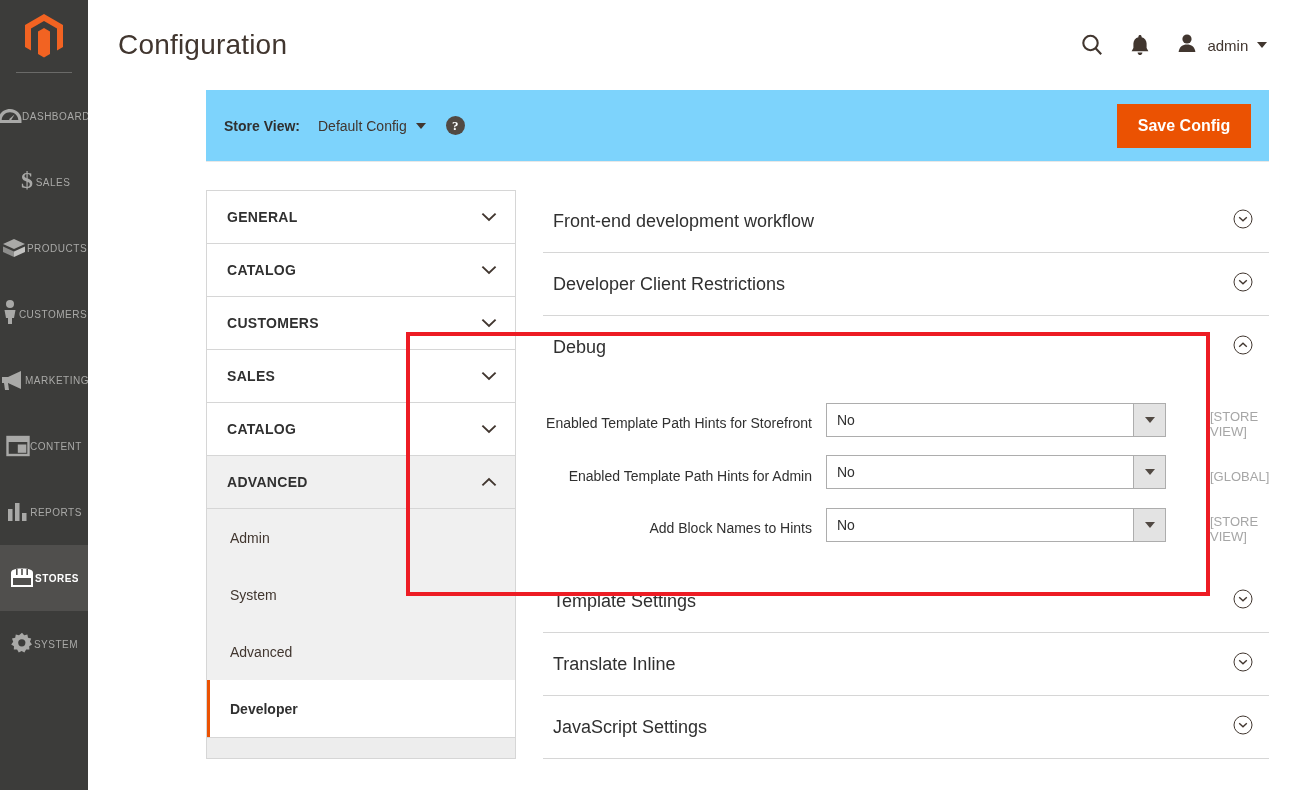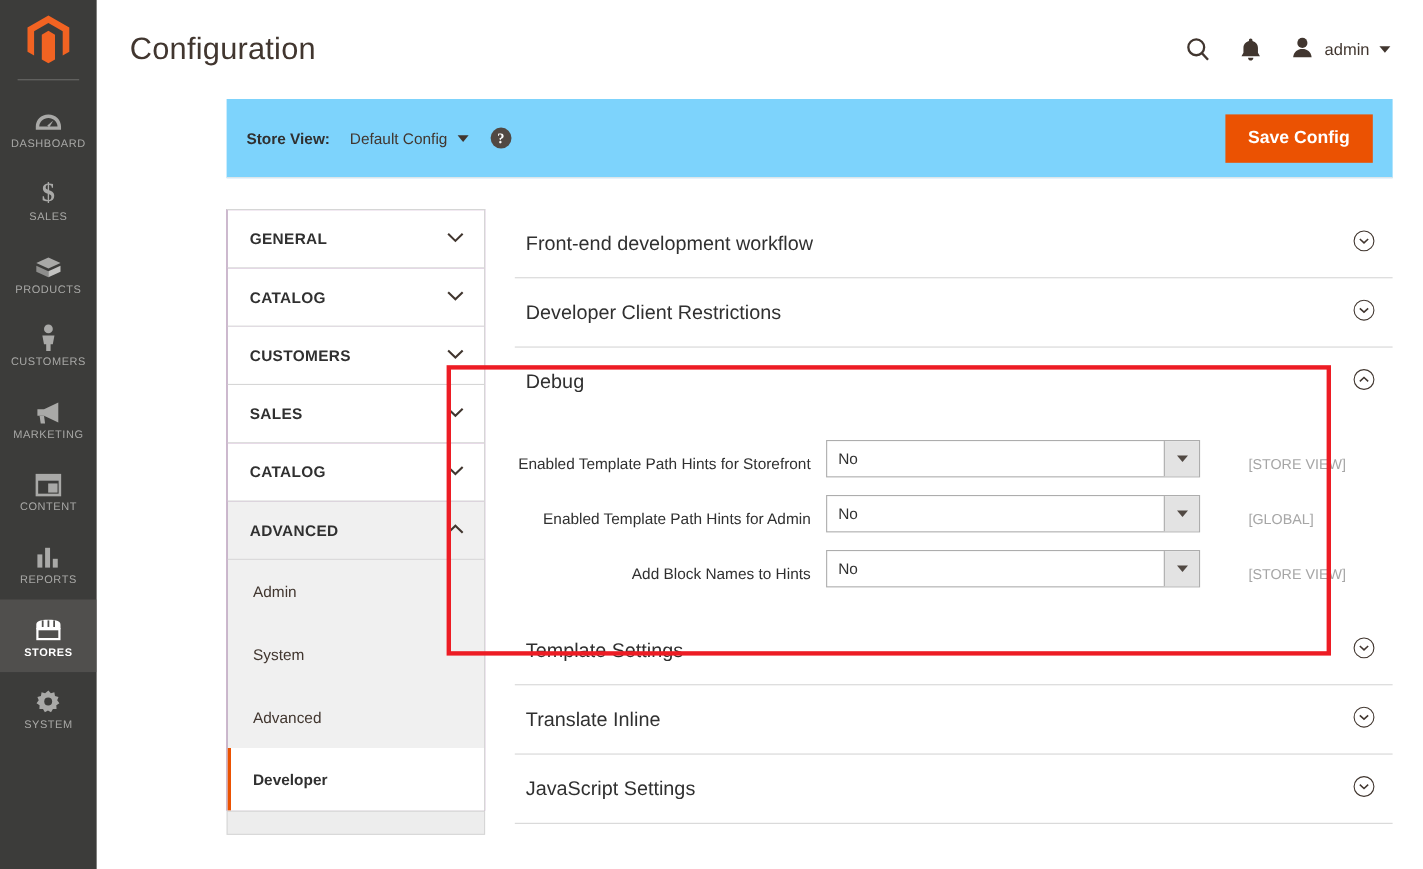--- a/index.html
+++ b/index.html
@@ -12,21 +12,21 @@
   #app { position: relative; width: 1294px; height: 790px; display: flex; }
 
   
   .leftnav {
     width: 88px; height: 790px; background: #3c3c3a; flex: 0 0 88px;
     position: relative;
   }
   .logo-wrap { height: 72px; display: flex; align-items: center; justify-content: center; }
   .nav-divider { width: 56px; height: 1px; background: #6a6a68; margin: 0 auto 10px auto; }
   .nav-item {
-    display: flex; flex-direction: column; align-items: center; justify-content: center;
+    display: flex; flex-direction: row; align-items: center; justify-content: center;
     height: 66px; cursor: pointer; text-decoration: none;
   }
   .nav-item .ic { height: 26px; display: flex; align-items: flex-end; justify-content: center; margin-bottom: 4px; }
   .nav-item .lbl {
     font-size: 10px; letter-spacing: .5px; color: #a9a9a7; text-transform: uppercase;
     font-family: "Liberation Sans", sans-serif;
   }
   .nav-item.active { background: #504f4d; }
   .nav-item.active .lbl { color: #ffffff; font-weight: bold; }
 
@@ -69,21 +69,21 @@
   .save-btn {
     margin-left: auto; background: #eb5202; color: #fff; border: none;
     font-size: 16px; font-weight: bold; padding: 13px 21px; cursor: pointer;
     font-family: "Liberation Sans", sans-serif;
   }
 
   
   .content { display: flex; padding: 28px 28px 0 118px; gap: 27px; }
 
   
-  .cfg-nav { width: 235px; flex: 0 0 270px; border: 1px solid #d6d6d6; border-bottom: none; background:#701a75; }
+  .cfg-nav { width: 310px; flex: 0 0 270px; border: 1px solid #d6d6d6; border-bottom: none; background:#a16207; }
   .cfg-sec {
     height: 53px; display: flex; align-items: center; padding: 0 18px 0 20px;
     border-bottom: 1px solid #d6d6d6; cursor: pointer; background: #ffffff;
   }
   .cfg-sec .t { font-size: 14px; font-weight: bold; color: #303030; letter-spacing: .3px; }
   .cfg-sec .chev { margin-left: auto; }
   .cfg-sec.open { background: #f0f0f0; }
   .cfg-sub { background: #f0f0f0; }
   .cfg-item {
     height: 57px; display: flex; align-items: center; padding-left: 20px;

